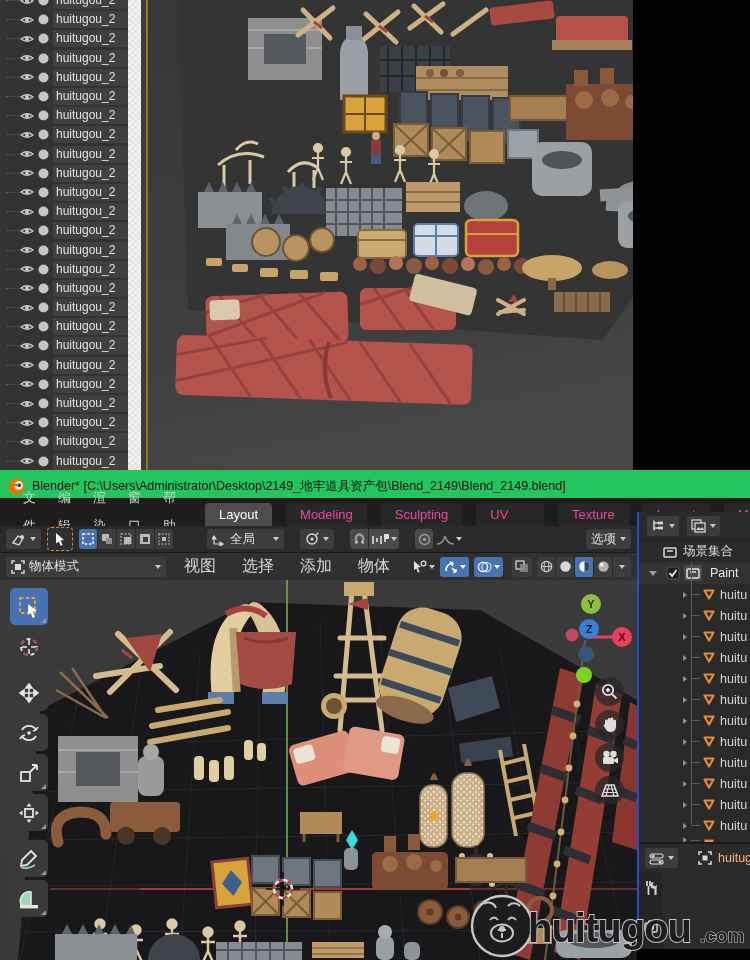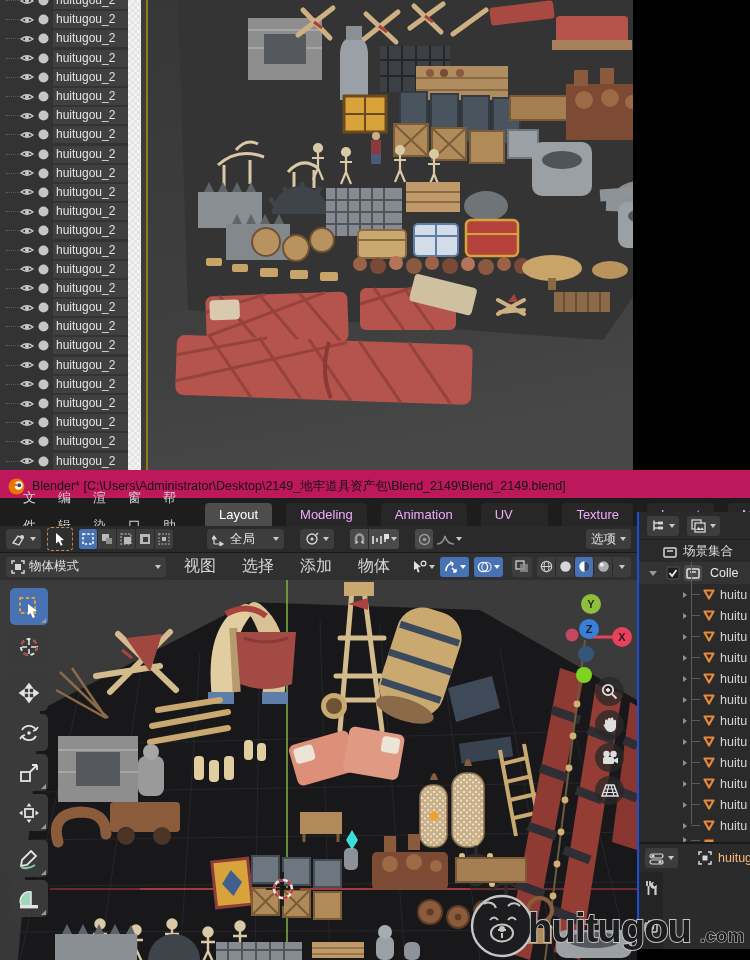--- a/index.html
+++ b/index.html
@@ -15,29 +15,29 @@
   .ot-dots{width:14px;margin-left:6px;border-top:1px dotted #5c5c5c;height:0;}
   .ot-eye,.ot-dot{flex:0 0 auto;margin-right:4px;}
   .ot-label{flex:1;background:#404040;height:17px;line-height:17px;color:#e3e3e3;
             font-size:12px;padding-left:3px;white-space:nowrap;overflow:hidden;}
   #ot-scroll{left:128px;top:0;width:13px;height:470px;
      background:repeating-conic-gradient(#f2f2f2 0 25%,#e4e4e4 0 50%) 0 0/6px 6px;}
   #ot-darkstrip{left:141px;top:0;width:5px;height:470px;background:#3c3c3c;}
   #ot-yellow{left:146px;top:0;width:2.5px;height:470px;background:#8f7a1e;}
   #vp-top{left:148px;top:0;width:602px;height:470px;}
   
-  #titlebar{left:0;top:470px;width:750px;height:32px;background:#be185d;display:flex;
+  #titlebar{left:0;top:470px;width:750px;height:32px;background:#22c55e;display:flex;
             align-items:center;gap:7px;padding-left:8px;box-sizing:border-box;}
   #titlebar .t{font-size:12.5px;color:#111;white-space:nowrap;}
   
   #menubar{left:0;top:498px;width:750px;height:28px;background:#1d1d1d;display:flex;
            align-items:center;box-sizing:border-box;padding-left:8px;}
   .menu-item{color:#d2d2d2;font-size:13px;padding:0 11px;line-height:28px;}
   #wk-tabs{display:flex;gap:14px;margin-left:18px;align-items:flex-end;height:28px;}
-  .wk-tab{background:#272727;color:#f0abfc;font-size:13px;height:23px;line-height:23px;
+  .wk-tab{background:#272727;color:#ec4899;font-size:13px;height:23px;line-height:23px;
           padding:0 14px;border-radius:4px 4px 0 0;}
   .wk-tab.active{background:#4d4d4d;color:#fff;}
   
   #topbar{left:0;top:526px;width:637px;height:27px;background:#2a2a2a;display:flex;
           align-items:center;gap:6px;padding:0 6px;box-sizing:border-box;
           border-bottom:1px solid #191919;}
   .w{background:#3d3d3d;border-radius:3px;height:20px;display:inline-flex;align-items:center;
      gap:4px;padding:0 5px;color:#e2e2e2;font-size:12.5px;}
   .chev{width:0;height:0;border-left:3.5px solid transparent;border-right:3.5px solid transparent;
         border-top:4px solid #c9c9c9;}
@@ -622,21 +622,21 @@
       <circle cx="14" cy="7.2" r="2.4" fill="#1d1d1d"></circle>
   </svg>
   <span class="menu-item">文件</span>
   <span class="menu-item">编辑</span>
   <span class="menu-item">渲染</span>
   <span class="menu-item">窗口</span>
   <span class="menu-item">帮助</span>
   <div id="wk-tabs">
     <span class="wk-tab active">Layout</span>
     <span class="wk-tab">Modeling</span>
-    <span class="wk-tab">Animation</span>
+    <span class="wk-tab">Sculpting</span>
     <span class="wk-tab">UV Editing</span>
     <span class="wk-tab">Texture Paint</span>
     <span class="wk-tab">Layout</span>
     <span class="wk-tab">Modeling</span>
   </div>
 </div>
 
 <div id="topbar" class="abs">
   <span class="w">
     <svg width="15" height="13">
@@ -1165,21 +1165,21 @@
     <div class="ro-coll">
       <span class="exp-down"></span>
       <svg width="14" height="14">
           <rect x="1" y="1" width="12" height="12" rx="2" fill="#1e1e1e" stroke="#555" stroke-width="1"></rect>
           <path d="M3.5 7 l2.6 3 4.4 -6" fill="none" stroke="#ececec" stroke-width="1.8"></path>
         </svg>
       <svg width="16" height="14" style="background:#4a4a4a;border-radius:3px;padding:1px;">
           <rect x="2" y="3" width="12" height="9" rx="1" fill="none" stroke="#e2e2e2" stroke-width="1.5"></rect>
           <path d="M5 6 h6" stroke="#e2e2e2" stroke-width="1.5"></path>
         </svg>
-      <span class="ro-label">Colle</span>
+      <span class="ro-label">Paint</span>
     </div>
     <div id="trunk"></div>
     <div>
       <div class="ro-row">
         <span class="ro-exp"></span>
         <span class="ro-conn"></span>
         <svg width="14" height="13">
             <path d="M2.5 2.5 L11.5 2.5 L7 10.5 Z" fill="none" stroke="#e58a3a" stroke-width="2.2" stroke-linejoin="round"></path>
           </svg>
         <span class="ro-label">huitu</span>

